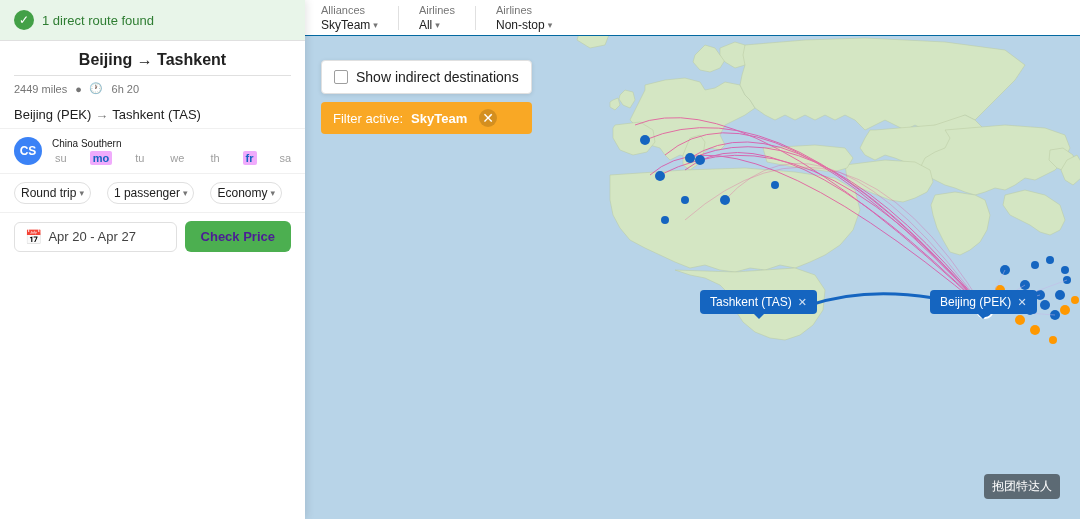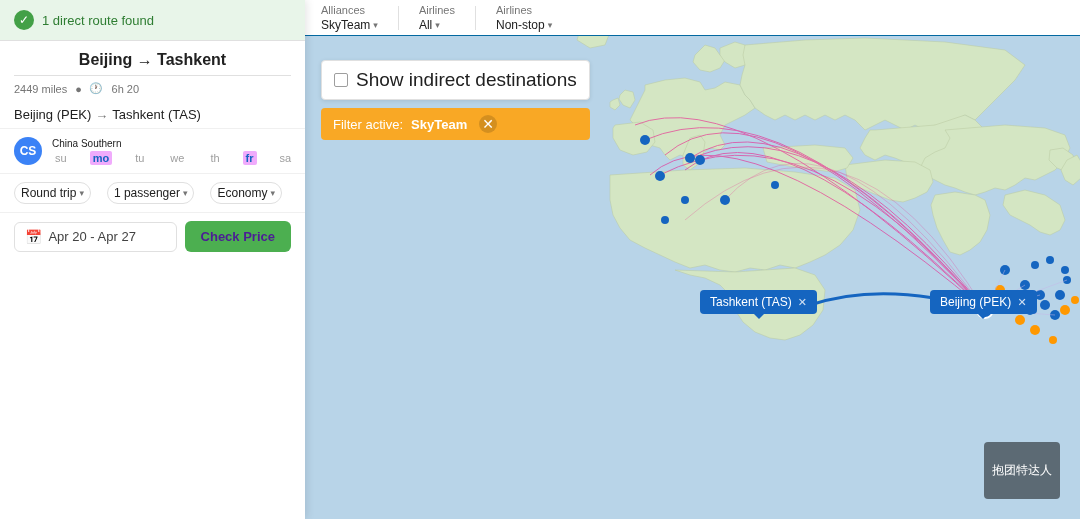--- a/index.html
+++ b/index.html
@@ -45,21 +45,21 @@
     
     .map-toolbar { position: absolute; top: 0; left: 0; right: 0; height: 36px; background: white; display: flex; align-items: center; padding: 0 16px; gap: 20px; z-index: 5; border-bottom: 1px solid #0369a1; }
     .toolbar-group { display: flex; flex-direction: column; gap: 2px; }
     .toolbar-label { font-size: 11px; color: #757575; }
     .toolbar-value { display: flex; align-items: center; gap: 3px; font-size: 12px; font-weight: 500; color: #212121; cursor: pointer; }
     .chevron { font-size: 9px; color: #757575; }
     .toolbar-separator { width: 1px; height: 24px; background: #e0e0e0; }
     
     
     .map-controls-overlay { position: absolute; top: 60px; left: 16px; z-index: 5; display: flex; flex-direction: column; gap: 8px; }
-    .show-indirect-btn { display: flex; align-items: center; gap: 8px; background: white; border: 1px solid #e0e0e0; border-radius: 4px; padding: 8px 12px; cursor: pointer; font-size: 19px; color: #212121; box-shadow: 0 1px 4px rgba(0,0,0,0.1); }
+    .show-indirect-btn { display: flex; align-items: center; gap: 8px; background: white; border: 1px solid #e0e0e0; border-radius: 4px; padding: 8px 12px; cursor: pointer; font-size: 14px; color: #212121; box-shadow: 0 1px 4px rgba(0,0,0,0.1); }
     .checkbox-empty { width: 14px; height: 14px; border: 1.5px solid #9e9e9e; border-radius: 2px; flex-shrink: 0; }
     
     .filter-badge { display: flex; align-items: center; gap: 8px; background: #f9a825; color: #fff; padding: 7px 12px; border-radius: 4px; font-size: 13px; font-weight: 500; }
     .filter-highlight { font-weight: 700; }
     .close-filter { cursor: pointer; font-size: 14px; background: rgba(0,0,0,0.15); border-radius: 50%; width: 18px; height: 18px; display: flex; align-items: center; justify-content: center; margin-left: 4px; }
     
     
     .map-bg { position: absolute; top: 0; left: 0; right: 0; bottom: 0; background: #b8d4e8; }
     
     
@@ -67,21 +67,21 @@
     
     
     .location-tooltip { position: absolute; background: #1565c0; color: white; padding: 5px 10px; border-radius: 4px; font-size: 12px; font-weight: 500; display: flex; align-items: center; gap: 6px; white-space: nowrap; }
     .location-tooltip::after { content: ''; position: absolute; bottom: -5px; left: 50%; transform: translateX(-50%); border-left: 5px solid transparent; border-right: 5px solid transparent; border-top: 5px solid #1565c0; }
     .tooltip-close { cursor: pointer; font-size: 11px; opacity: 0.8; }
     
     .tashkent-tooltip { top: 290px; left: 395px; }
     .beijing-tooltip { top: 290px; left: 625px; }
     
     
-    .watermark { position: absolute; bottom: 20px; right: 20px; z-index: 10; background: rgba(0,0,0,0.5); color: white; padding: 20px 8px; border-radius: 4px; font-size: 12px; font-weight: 500; }
+    .watermark { position: absolute; bottom: 20px; right: 20px; z-index: 10; background: rgba(0,0,0,0.5); color: white; padding: 4px 8px; border-radius: 4px; font-size: 12px; font-weight: 500; }
 
     
     .land { fill: #d4e6c3; stroke: #b8c9a0; stroke-width: 0.5; }
     
   </style>
 </head>
 <body>
 
 <div class="container">
 

